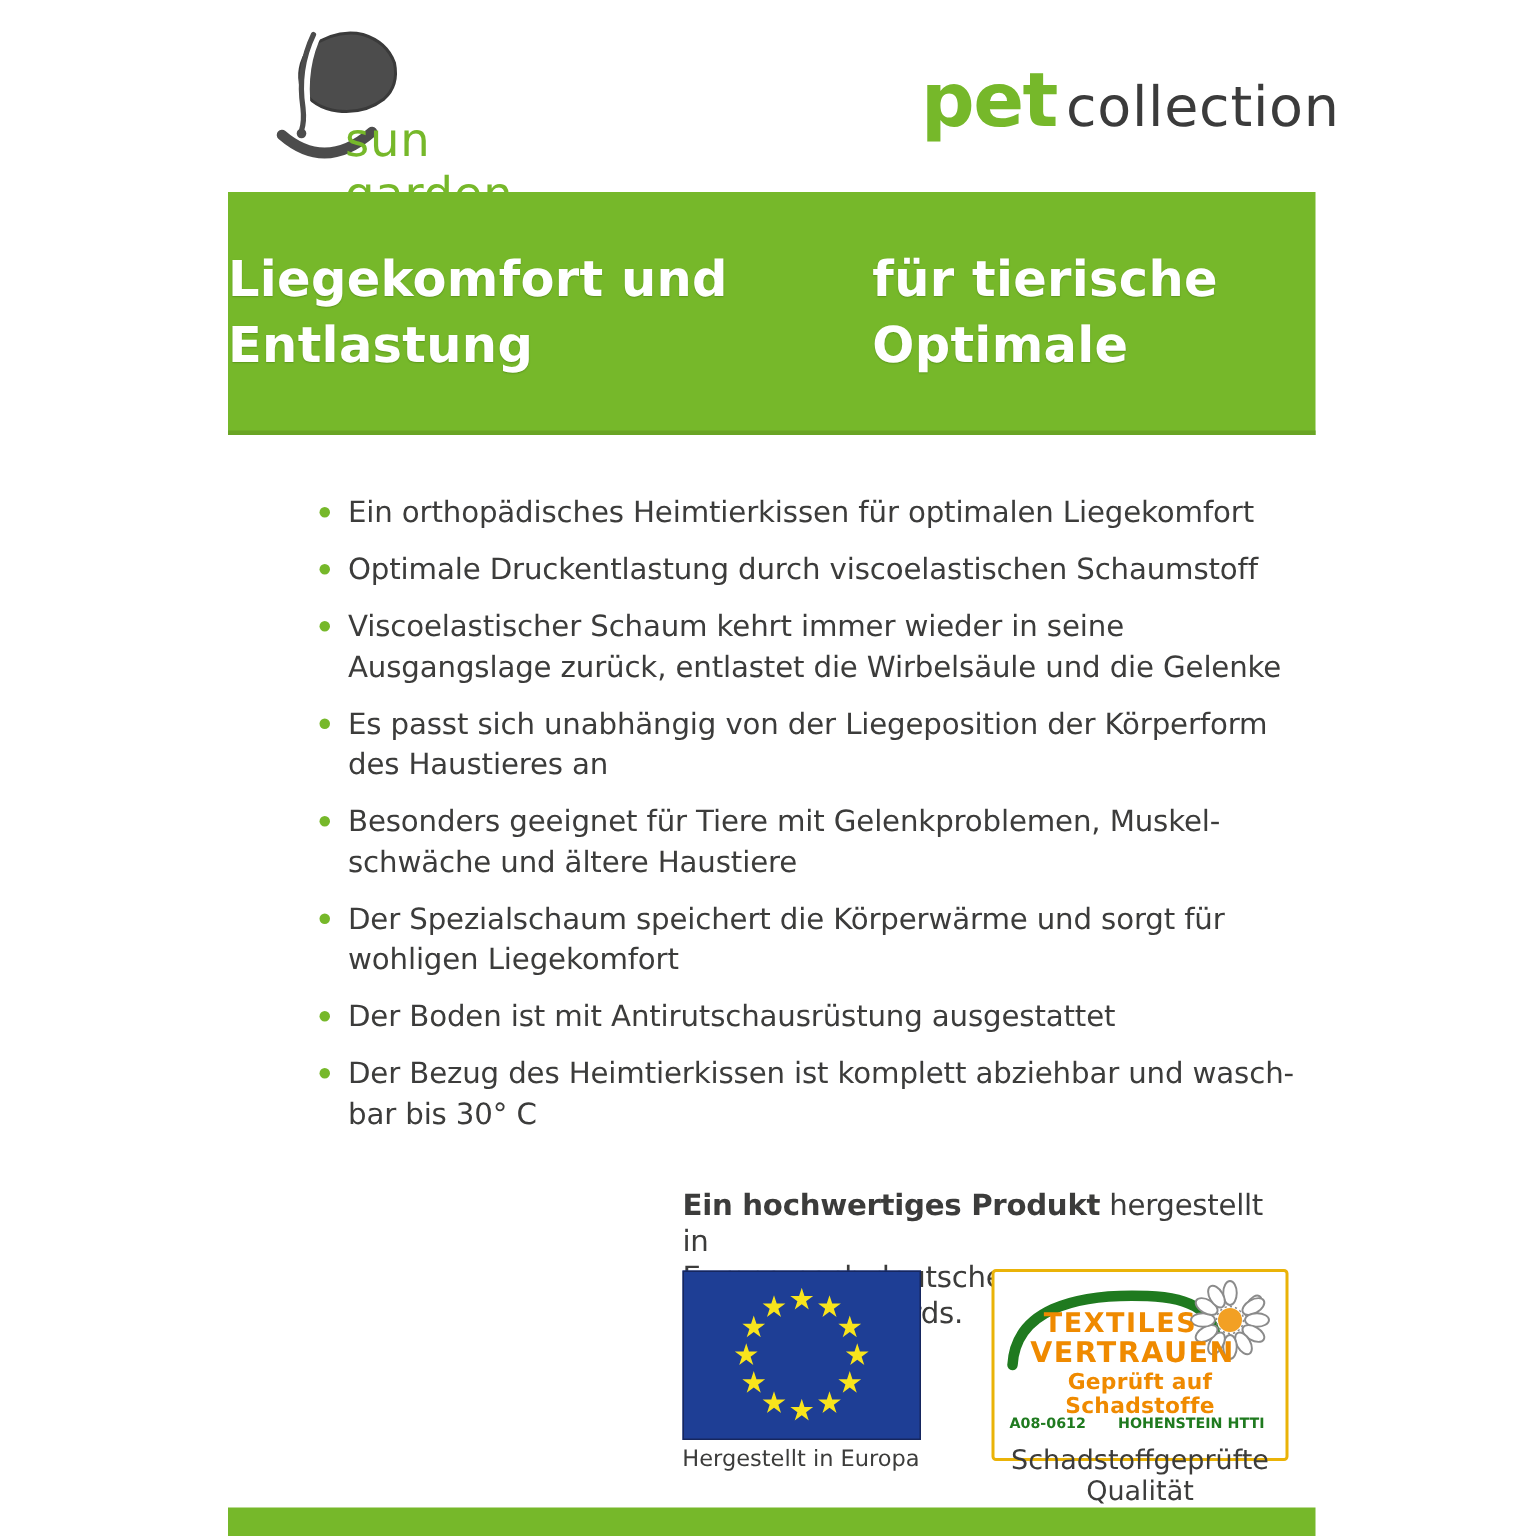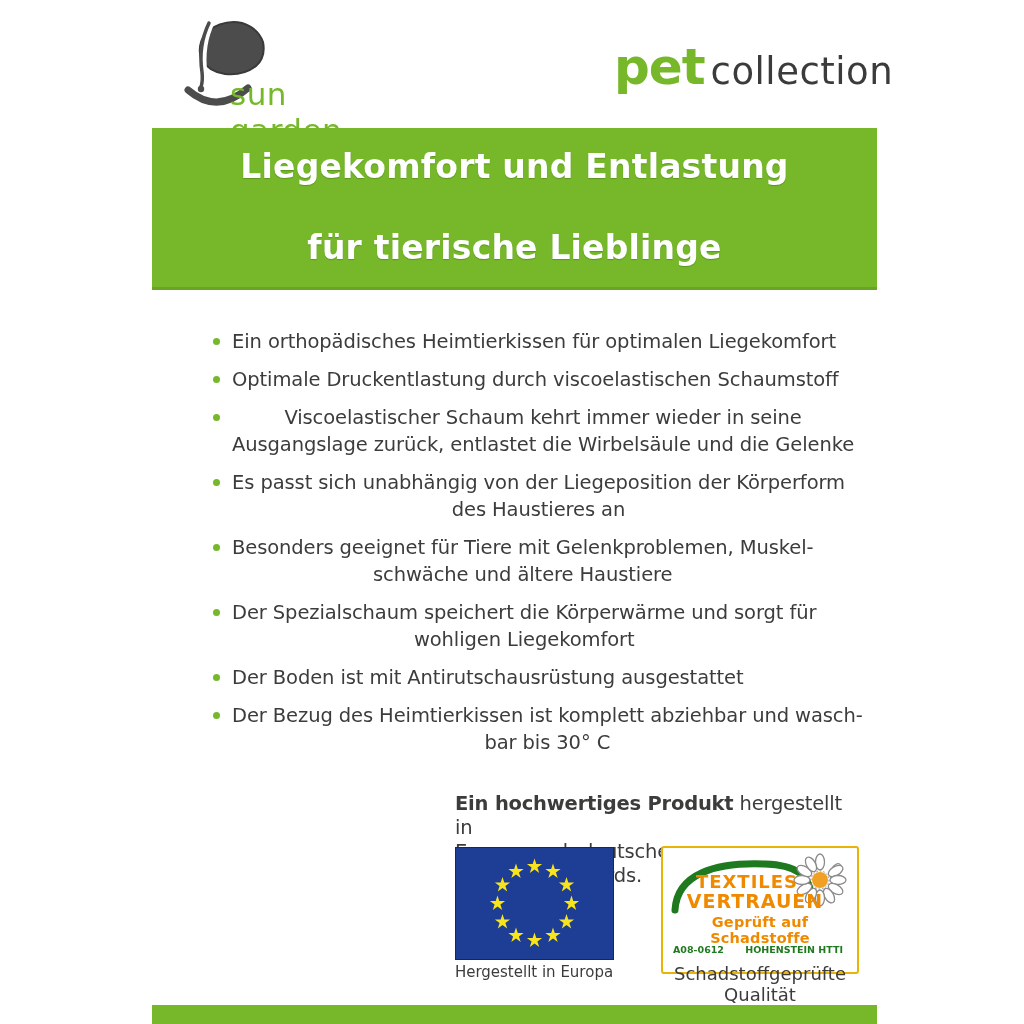--- a/index.html
+++ b/index.html
@@ -10,28 +10,28 @@
   .logo{position:absolute;left:172px;top:16px;width:230px;height:95px;}
   .logo svg{position:absolute;left:0;top:0;}
   .logo-text{position:absolute;left:58px;top:60px;font-size:31px;color:#76b82a;letter-spacing:.5px;}
 
   .petcol{position:absolute;left:614px;top:38px;display:flex;align-items:baseline;}
   .petcol .pet{font-size:50px;font-weight:bold;color:#76b82a;letter-spacing:-1px;}
   .petcol .col{font-size:37px;color:#3b3b3b;margin-left:6px;letter-spacing:.5px;}
 
   
   .banner{position:absolute;left:152px;top:128px;width:725px;height:162px;background:#76b82a;
-          display:flex;flex-direction:column;justify-content:center;align-items:center;
+          display:flex;flex-direction:row;justify-content:center;align-items:center;
           border-bottom:3px solid #69a424;box-sizing:border-box;gap:37px;}
   .banner .line{color:#ffffff;font-weight:bold;font-size:33px;line-height:44px;
                 text-shadow:0 1px 1px rgba(60,110,10,.45);letter-spacing:.2px;}
 
   
   .bullets{position:absolute;left:213px;top:328px;width:655px;list-style:none;margin:0;padding:0;}
-  .bullets li{display:flex;margin-bottom:11px;text-align:center;}
+  .bullets li{display:flex;margin-bottom:11px;}
   .bullets .dot{flex:none;width:7px;height:7px;border-radius:50%;background:#76b82a;margin:10px 12px 0 0;}
   .bullets .btxt{font-size:19.5px;line-height:27px;white-space:pre-line;letter-spacing:-.1px;}
 
   
   .quality{position:absolute;left:455px;top:792px;width:400px;font-size:19.5px;line-height:24px;
            white-space:pre-line;letter-spacing:-.2px;}
   .quality .bold{font-weight:bold;}
 
   .euflag{position:absolute;left:455px;top:847px;width:157px;height:111px;background:#1e3e95;
           border:1px solid #16265e;box-sizing:content-box;}
@@ -66,21 +66,21 @@
     <span class="logo-text">sun garden</span>
   </div>
 
   <div class="petcol">
     <span class="pet">pet</span>
     <span class="col">collection</span>
   </div>
 
   <div class="banner">
     <div class="line">Liegekomfort und Entlastung</div>
-    <div class="line">für tierische Lieblinge</div>
+    <div class="line">für tierische Optimale</div>
   </div>
 
   <ul class="bullets">
       <li>
         <span class="dot"></span>
         <span class="btxt">Ein orthopädisches Heimtierkissen für optimalen Liegekomfort</span>
       </li>
       <li>
         <span class="dot"></span>
         <span class="btxt">Optimale Druckentlastung durch viscoelastischen Schaumstoff</span>

